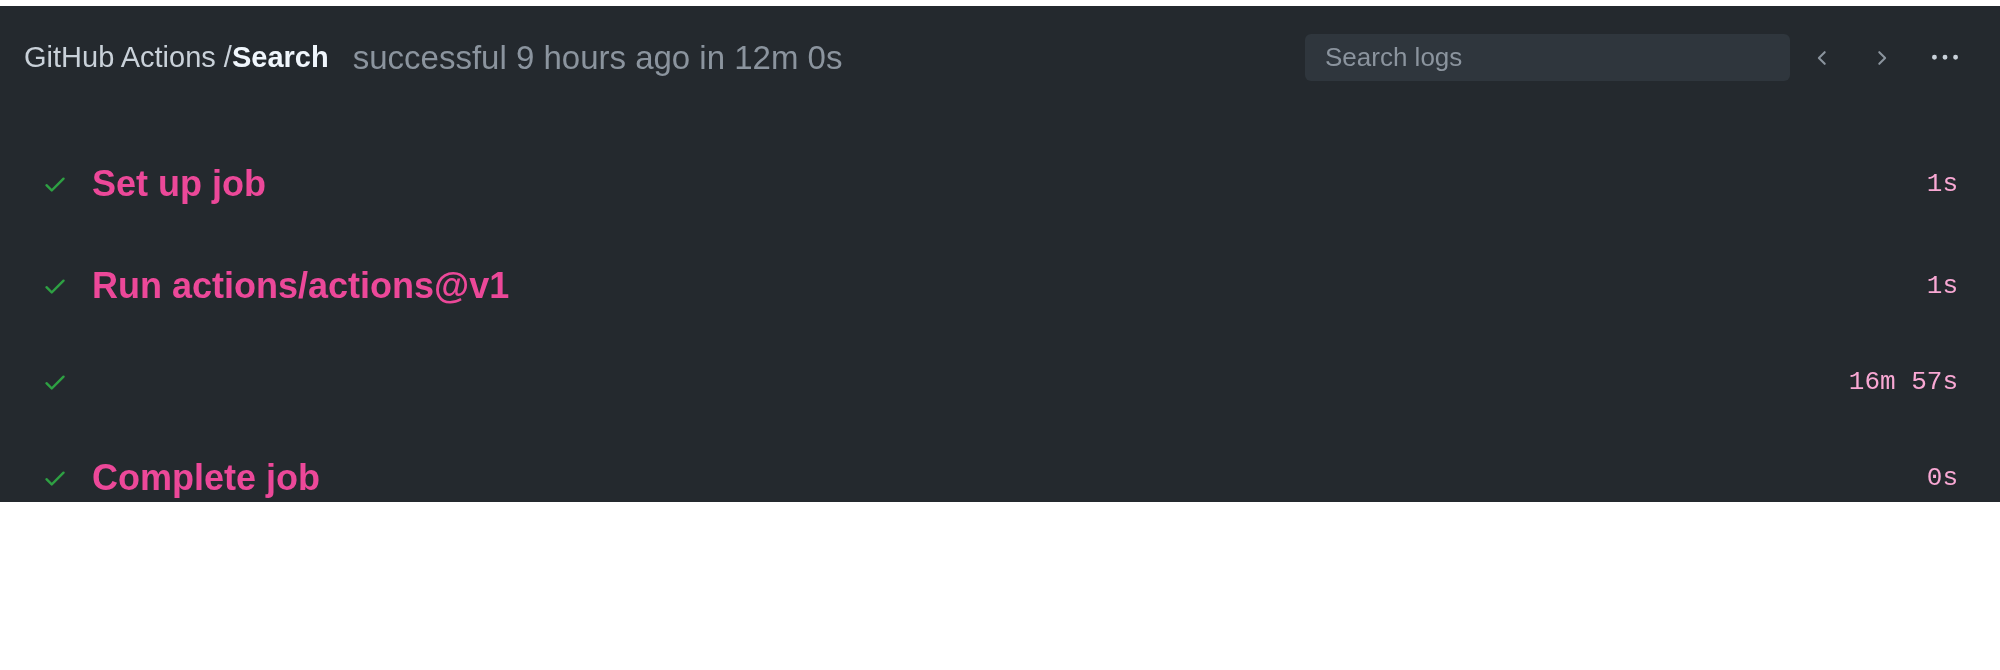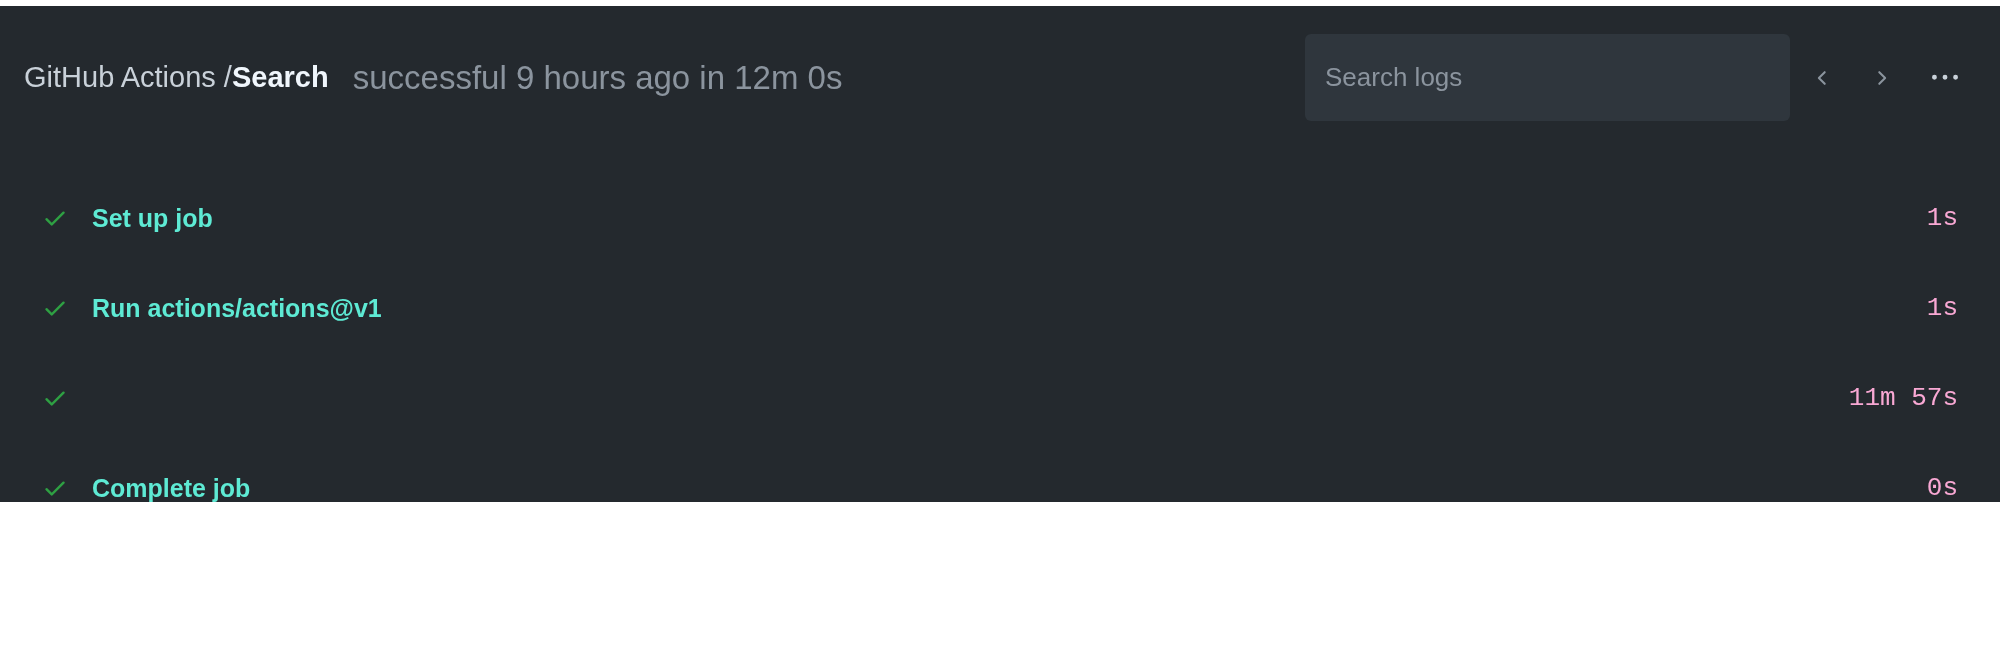--- a/index.html
+++ b/index.html
@@ -47,21 +47,21 @@
     .header-right {
       margin-left: auto;
       display: flex;
       align-items: center;
       gap: 8px;
     }
     .search-input {
       background: #2f363d;
       border: none;
       border-radius: 6px;
-      padding: 28px 20px;
+      padding: 8px 20px;
       width: 485px;
       font-size: 26px;
       color: #c9d1d9;
       outline: none;
     }
     .search-input::placeholder {
       color: #8b949e;
     }
     .nav-btn {
       background: transparent;
@@ -107,23 +107,23 @@
       justify-content: center;
       width: 26px;
       height: 26px;
       margin-right: 24px;
     }
     .step-check svg {
       width: 26px;
       height: 26px;
     }
     .step-name {
-      font-size: 25px;
+      font-size: 36px;
       font-weight: 600;
-      color: #5eead4;
+      color: #ec4899;
     }
     .step-duration {
       margin-left: auto;
       font-family: "SFMono-Regular", Consolas, "Liberation Mono", Menlo, monospace;
       font-size: 26px;
       color: #f9a8d4;
     }
   </style>
 </head>
 <body>
@@ -175,21 +175,21 @@
       <span class="step-name">Run actions/actions@v1</span>
       <span class="step-duration">1s</span>
     </div>
 
     <div class="step-row">
       <span class="step-check">
         <svg viewBox="0 0 16 16" fill="#2ea043">
             <path fill-rule="evenodd" d="M13.78 4.22a.75.75 0 010 1.06l-7.25 7.25a.75.75 0 01-1.06 0L2.22 9.28a.75.75 0 011.06-1.06L6 10.94l6.72-6.72a.75.75 0 011.06 0z"></path>
           </svg>
       </span>
-      <span class="step-duration">11m 57s</span>
+      <span class="step-duration">16m 57s</span>
     </div>
 
     <div class="step-row">
       <span class="step-check">
         <svg viewBox="0 0 16 16" fill="#2ea043">
             <path fill-rule="evenodd" d="M13.78 4.22a.75.75 0 010 1.06l-7.25 7.25a.75.75 0 01-1.06 0L2.22 9.28a.75.75 0 011.06-1.06L6 10.94l6.72-6.72a.75.75 0 011.06 0z"></path>
           </svg>
       </span>
       <span class="step-name">Complete job</span>
       <span class="step-duration">0s</span>

